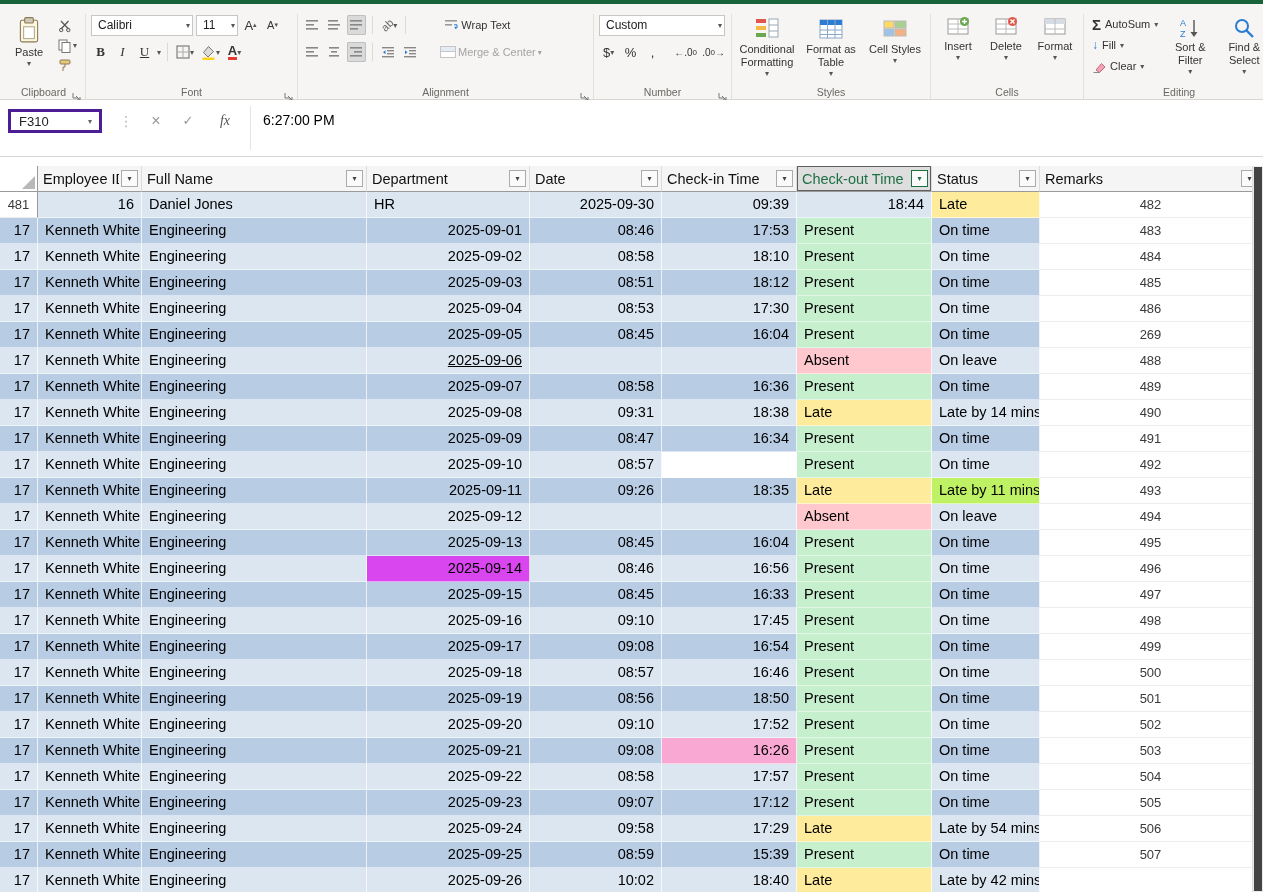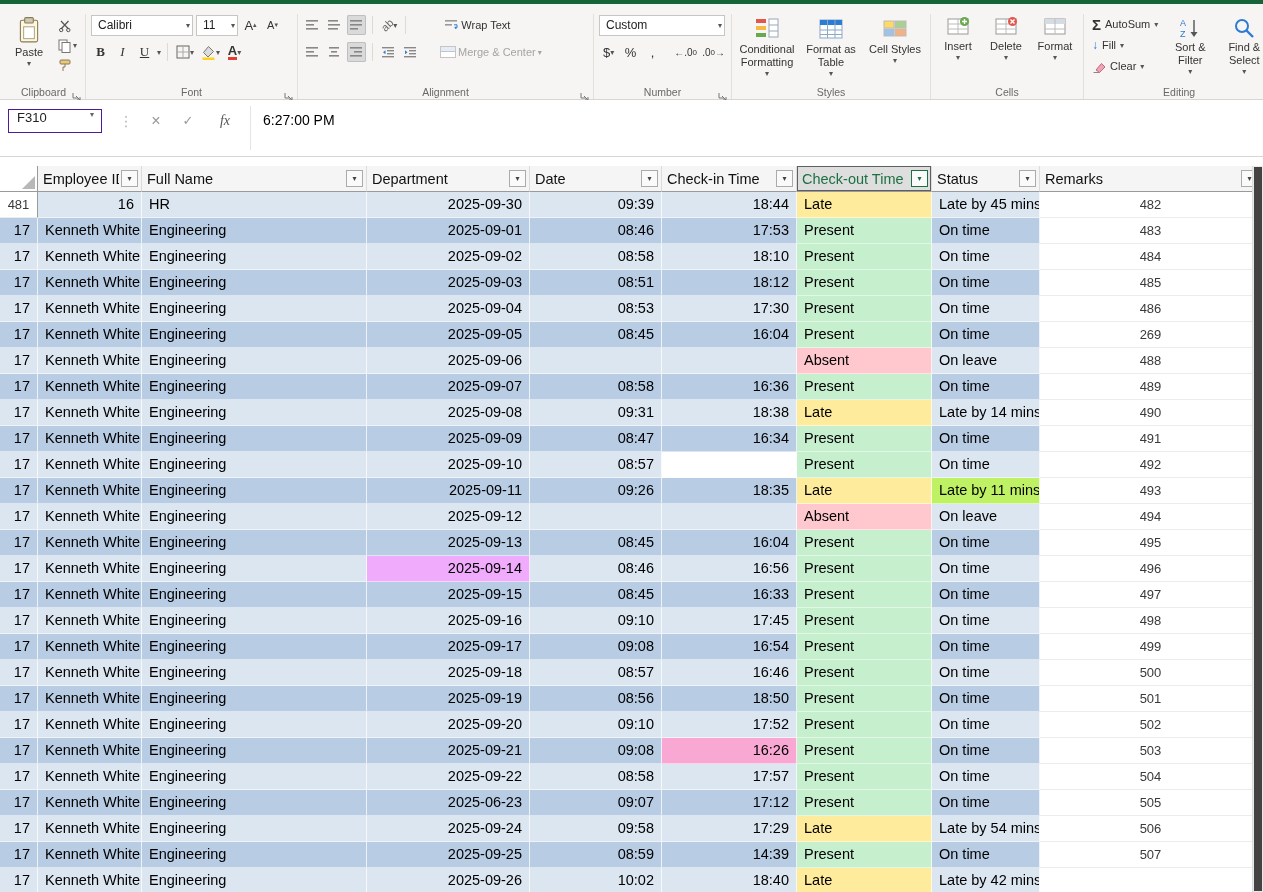--- a/index.html
+++ b/index.html
@@ -48,21 +48,21 @@
   .lbl2 { font-size:11px; color:#333; white-space:nowrap; }
   .sigma { font-size:15px; font-weight:bold; color:#333; line-height:15px; }
   .fillarrow { color:#2b7cd3; font-weight:bold; font-size:12px; }
   .ebtn { display:flex; align-items:center; gap:4px; height:20px; padding:0 3px; border-radius:2px; cursor:pointer; }
   .bigbtn .lbl.two { margin-top:1px; }
 
   
   .fbar { position:absolute; top:100px; left:0; width:100%; height:57px; background:#fff;
     border-bottom:1px solid #d8d6d4; }
   .namebox { position:absolute; left:8px; top:9px; width:94px; height:24px;
-    border:1px solid #4c1d95; background:#fff; display:flex; align-items:flex-start; cursor:pointer; }
+    border:3px solid #4c1d95; background:#fff; display:flex; align-items:center; cursor:pointer; }
   .nb-text { flex:1; padding-left:8px; font-size:13px; color:#222; }
   .nb-dd { width:18px; text-align:center; color:#666; font-size:8px; }
   .dots { position:absolute; left:119px; top:13px; color:#b5b3b1; font-size:14px; letter-spacing:1px; }
   .fx-cancel { position:absolute; left:144px; top:10px; width:24px; height:22px; text-align:center;
     line-height:22px; font-size:16px; color:#9a9896; cursor:pointer; }
   .fx-enter { position:absolute; left:176px; top:10px; width:24px; height:22px; text-align:center;
     line-height:22px; font-size:13px; color:#9a9896; cursor:pointer; }
   .fx-fn { position:absolute; left:212px; top:10px; width:26px; height:22px; text-align:center;
     line-height:22px; font-size:14px; font-style:italic; font-family:"Liberation Serif", serif; color:#555; cursor:pointer; }
   .fdivider { position:absolute; left:250px; top:6px; bottom:6px; width:1px; background:#e6e4e2; }
@@ -508,26 +508,26 @@
       </div>
     </div>
     <div class="hcell">
       <div class="htext">Remarks</div>
       <div class="fbtn">
         <div class="farrow">▾</div>
       </div>
     </div>
     <div class="rnum">481</div>
     <div class="cell ar" style="background: rgb(220, 230, 241);">16</div>
+    <div class="cell al" style="background: rgb(220, 230, 241);">Daniel Jones</div>
     <div class="cell al" style="background: rgb(220, 230, 241);">HR</div>
     <div class="cell ar" style="background: rgb(220, 230, 241);">2025-09-30</div>
     <div class="cell ar" style="background: rgb(220, 230, 241);">09:39</div>
     <div class="cell ar" style="background: rgb(220, 230, 241);">18:44</div>
     <div class="cell al" style="background: rgb(255, 235, 156);">Late</div>
-    <div class="cell al" style="background: rgb(220, 230, 241);">Late by 45 mins</div>
     <div class="rnum">482</div>
     <div class="cell ar" style="background: rgb(184, 204, 228);">17</div>
     <div class="cell al" style="background: rgb(184, 204, 228);">Kenneth White</div>
     <div class="cell al" style="background: rgb(184, 204, 228);">Engineering</div>
     <div class="cell ar" style="background: rgb(184, 204, 228);">2025-09-01</div>
     <div class="cell ar" style="background: rgb(184, 204, 228);">08:46</div>
     <div class="cell ar" style="background: rgb(184, 204, 228);">17:53</div>
     <div class="cell al" style="background: rgb(198, 239, 206);">Present</div>
     <div class="cell al" style="background: rgb(184, 204, 228);">On time</div>
     <div class="rnum">483</div>
@@ -563,21 +563,21 @@
     <div class="cell al" style="background: rgb(184, 204, 228);">Engineering</div>
     <div class="cell ar" style="background: rgb(184, 204, 228);">2025-09-05</div>
     <div class="cell ar" style="background: rgb(184, 204, 228);">08:45</div>
     <div class="cell ar" style="background: rgb(184, 204, 228);">16:04</div>
     <div class="cell al" style="background: rgb(198, 239, 206);">Present</div>
     <div class="cell al" style="background: rgb(184, 204, 228);">On time</div>
     <div class="rnum">269</div>
     <div class="cell ar" style="background: rgb(220, 230, 241);">17</div>
     <div class="cell al" style="background: rgb(220, 230, 241);">Kenneth White</div>
     <div class="cell al" style="background: rgb(220, 230, 241);">Engineering</div>
-    <div class="cell ar" style="background: rgb(220, 230, 241);">2025-09-06</div>
+    <div class="cell ar" style="background: rgb(220, 230, 241); text-decoration: underline;">2025-09-06</div>
     <div class="cell ar" style="background: rgb(220, 230, 241);"></div>
     <div class="cell ar" style="background: rgb(220, 230, 241);"></div>
     <div class="cell al" style="background: rgb(255, 199, 206);">Absent</div>
     <div class="cell al" style="background: rgb(220, 230, 241);">On leave</div>
     <div class="rnum">488</div>
     <div class="cell ar" style="background: rgb(184, 204, 228);">17</div>
     <div class="cell al" style="background: rgb(184, 204, 228);">Kenneth White</div>
     <div class="cell al" style="background: rgb(184, 204, 228);">Engineering</div>
     <div class="cell ar" style="background: rgb(184, 204, 228);">2025-09-07</div>
     <div class="cell ar" style="background: rgb(184, 204, 228);">08:58</div>
@@ -635,21 +635,21 @@
     <div class="cell al" style="background: rgb(184, 204, 228);">Engineering</div>
     <div class="cell ar" style="background: rgb(184, 204, 228);">2025-09-13</div>
     <div class="cell ar" style="background: rgb(184, 204, 228);">08:45</div>
     <div class="cell ar" style="background: rgb(184, 204, 228);">16:04</div>
     <div class="cell al" style="background: rgb(198, 239, 206);">Present</div>
     <div class="cell al" style="background: rgb(184, 204, 228);">On time</div>
     <div class="rnum">495</div>
     <div class="cell ar" style="background: rgb(220, 230, 241);">17</div>
     <div class="cell al" style="background: rgb(220, 230, 241);">Kenneth White</div>
     <div class="cell al" style="background: rgb(220, 230, 241);">Engineering</div>
-    <div class="cell ar" style="background: #f0abfc;">2025-09-14</div>
+    <div class="cell ar" style="background: #d946ef;">2025-09-14</div>
     <div class="cell ar" style="background: rgb(220, 230, 241);">08:46</div>
     <div class="cell ar" style="background: rgb(220, 230, 241);">16:56</div>
     <div class="cell al" style="background: rgb(198, 239, 206);">Present</div>
     <div class="cell al" style="background: rgb(220, 230, 241);">On time</div>
     <div class="rnum">496</div>
     <div class="cell ar" style="background: rgb(184, 204, 228);">17</div>
     <div class="cell al" style="background: rgb(184, 204, 228);">Kenneth White</div>
     <div class="cell al" style="background: rgb(184, 204, 228);">Engineering</div>
     <div class="cell ar" style="background: rgb(184, 204, 228);">2025-09-15</div>
     <div class="cell ar" style="background: rgb(184, 204, 228);">08:45</div>
@@ -716,41 +716,41 @@
     <div class="cell al" style="background: rgb(220, 230, 241);">Engineering</div>
     <div class="cell ar" style="background: rgb(220, 230, 241);">2025-09-22</div>
     <div class="cell ar" style="background: rgb(220, 230, 241);">08:58</div>
     <div class="cell ar" style="background: rgb(220, 230, 241);">17:57</div>
     <div class="cell al" style="background: rgb(198, 239, 206);">Present</div>
     <div class="cell al" style="background: rgb(220, 230, 241);">On time</div>
     <div class="rnum">504</div>
     <div class="cell ar" style="background: rgb(184, 204, 228);">17</div>
     <div class="cell al" style="background: rgb(184, 204, 228);">Kenneth White</div>
     <div class="cell al" style="background: rgb(184, 204, 228);">Engineering</div>
-    <div class="cell ar" style="background: rgb(184, 204, 228);">2025-06-23</div>
+    <div class="cell ar" style="background: rgb(184, 204, 228);">2025-09-23</div>
     <div class="cell ar" style="background: rgb(184, 204, 228);">09:07</div>
     <div class="cell ar" style="background: rgb(184, 204, 228);">17:12</div>
     <div class="cell al" style="background: rgb(198, 239, 206);">Present</div>
     <div class="cell al" style="background: rgb(184, 204, 228);">On time</div>
     <div class="rnum">505</div>
     <div class="cell ar" style="background: rgb(220, 230, 241);">17</div>
     <div class="cell al" style="background: rgb(220, 230, 241);">Kenneth White</div>
     <div class="cell al" style="background: rgb(220, 230, 241);">Engineering</div>
     <div class="cell ar" style="background: rgb(220, 230, 241);">2025-09-24</div>
     <div class="cell ar" style="background: rgb(220, 230, 241);">09:58</div>
     <div class="cell ar" style="background: rgb(220, 230, 241);">17:29</div>
     <div class="cell al" style="background: rgb(255, 235, 156);">Late</div>
     <div class="cell al" style="background: rgb(220, 230, 241); text-align: center;">Late by 54 mins</div>
     <div class="rnum">506</div>
     <div class="cell ar" style="background: rgb(184, 204, 228);">17</div>
     <div class="cell al" style="background: rgb(184, 204, 228);">Kenneth White</div>
     <div class="cell al" style="background: rgb(184, 204, 228);">Engineering</div>
     <div class="cell ar" style="background: rgb(184, 204, 228);">2025-09-25</div>
     <div class="cell ar" style="background: rgb(184, 204, 228);">08:59</div>
-    <div class="cell ar" style="background: rgb(184, 204, 228);">14:39</div>
+    <div class="cell ar" style="background: rgb(184, 204, 228);">15:39</div>
     <div class="cell al" style="background: rgb(198, 239, 206);">Present</div>
     <div class="cell al" style="background: rgb(184, 204, 228);">On time</div>
     <div class="rnum">507</div>
     <div class="cell ar" style="background: rgb(220, 230, 241);">17</div>
     <div class="cell al" style="background: rgb(220, 230, 241);">Kenneth White</div>
     <div class="cell al" style="background: rgb(220, 230, 241);">Engineering</div>
     <div class="cell ar" style="background: rgb(220, 230, 241);">2025-09-26</div>
     <div class="cell ar" style="background: rgb(220, 230, 241);">10:02</div>
     <div class="cell ar" style="background: rgb(220, 230, 241);">18:40</div>
     <div class="cell al" style="background: rgb(255, 235, 156);">Late</div>

